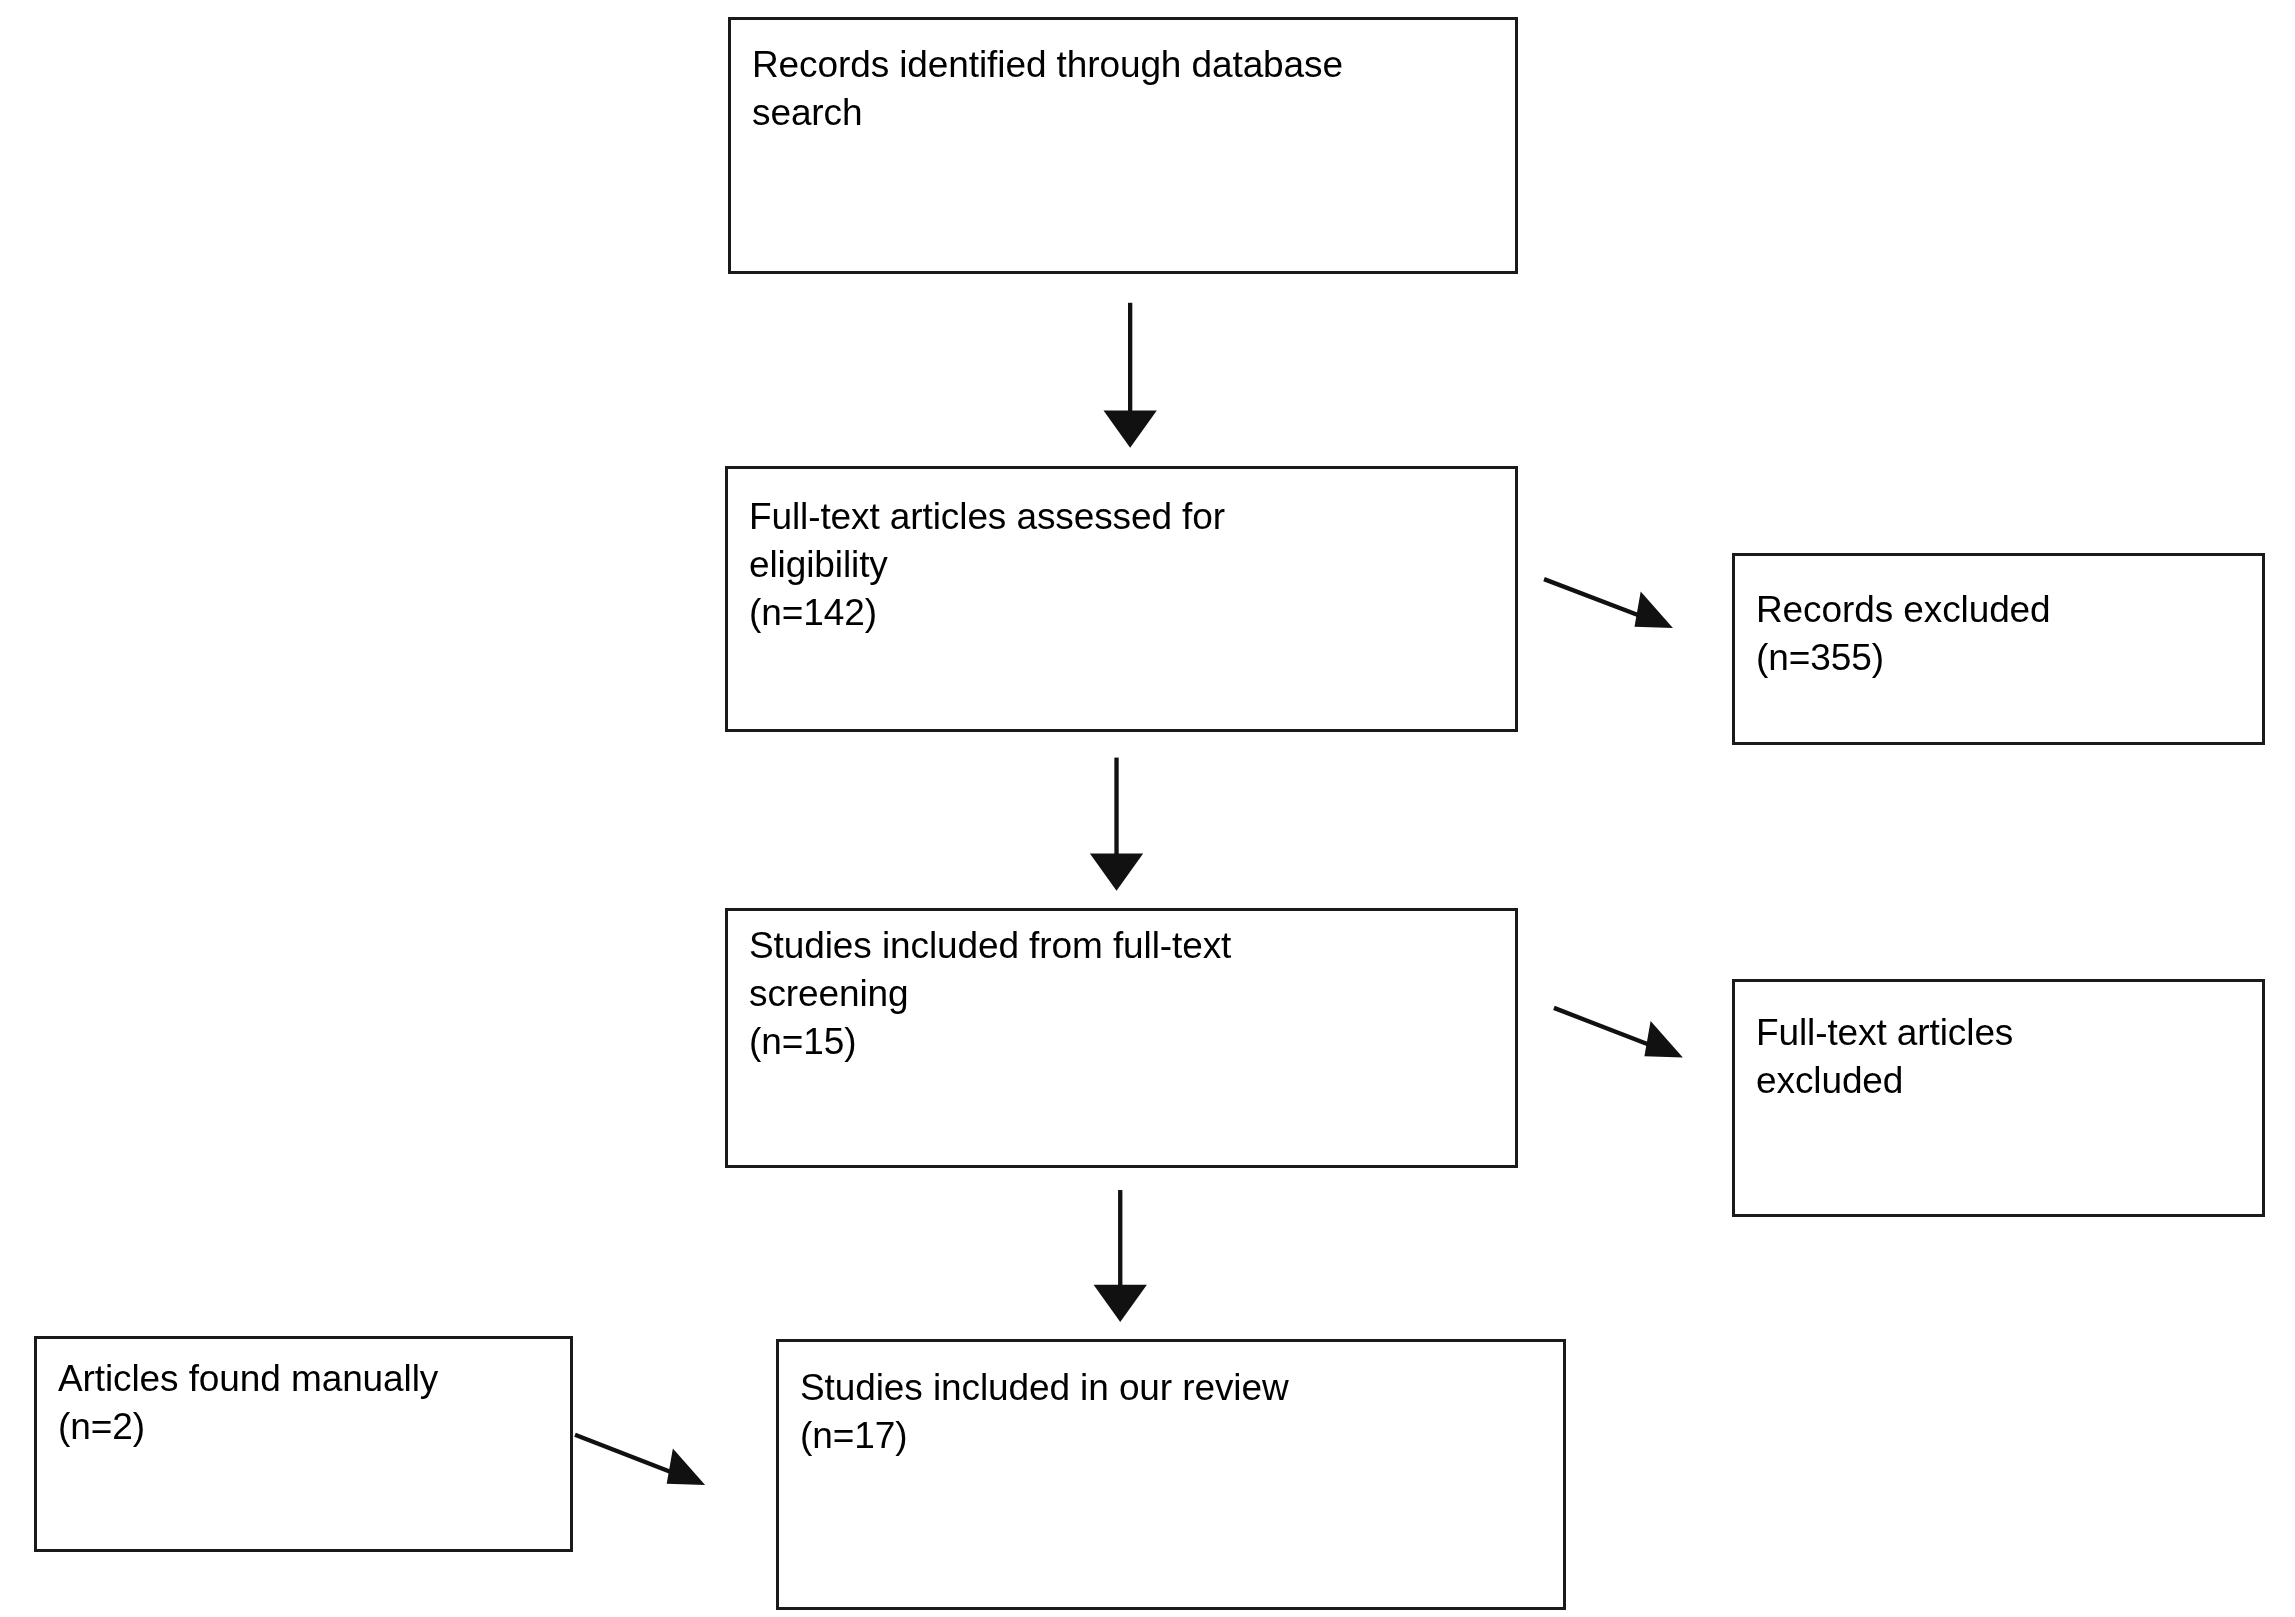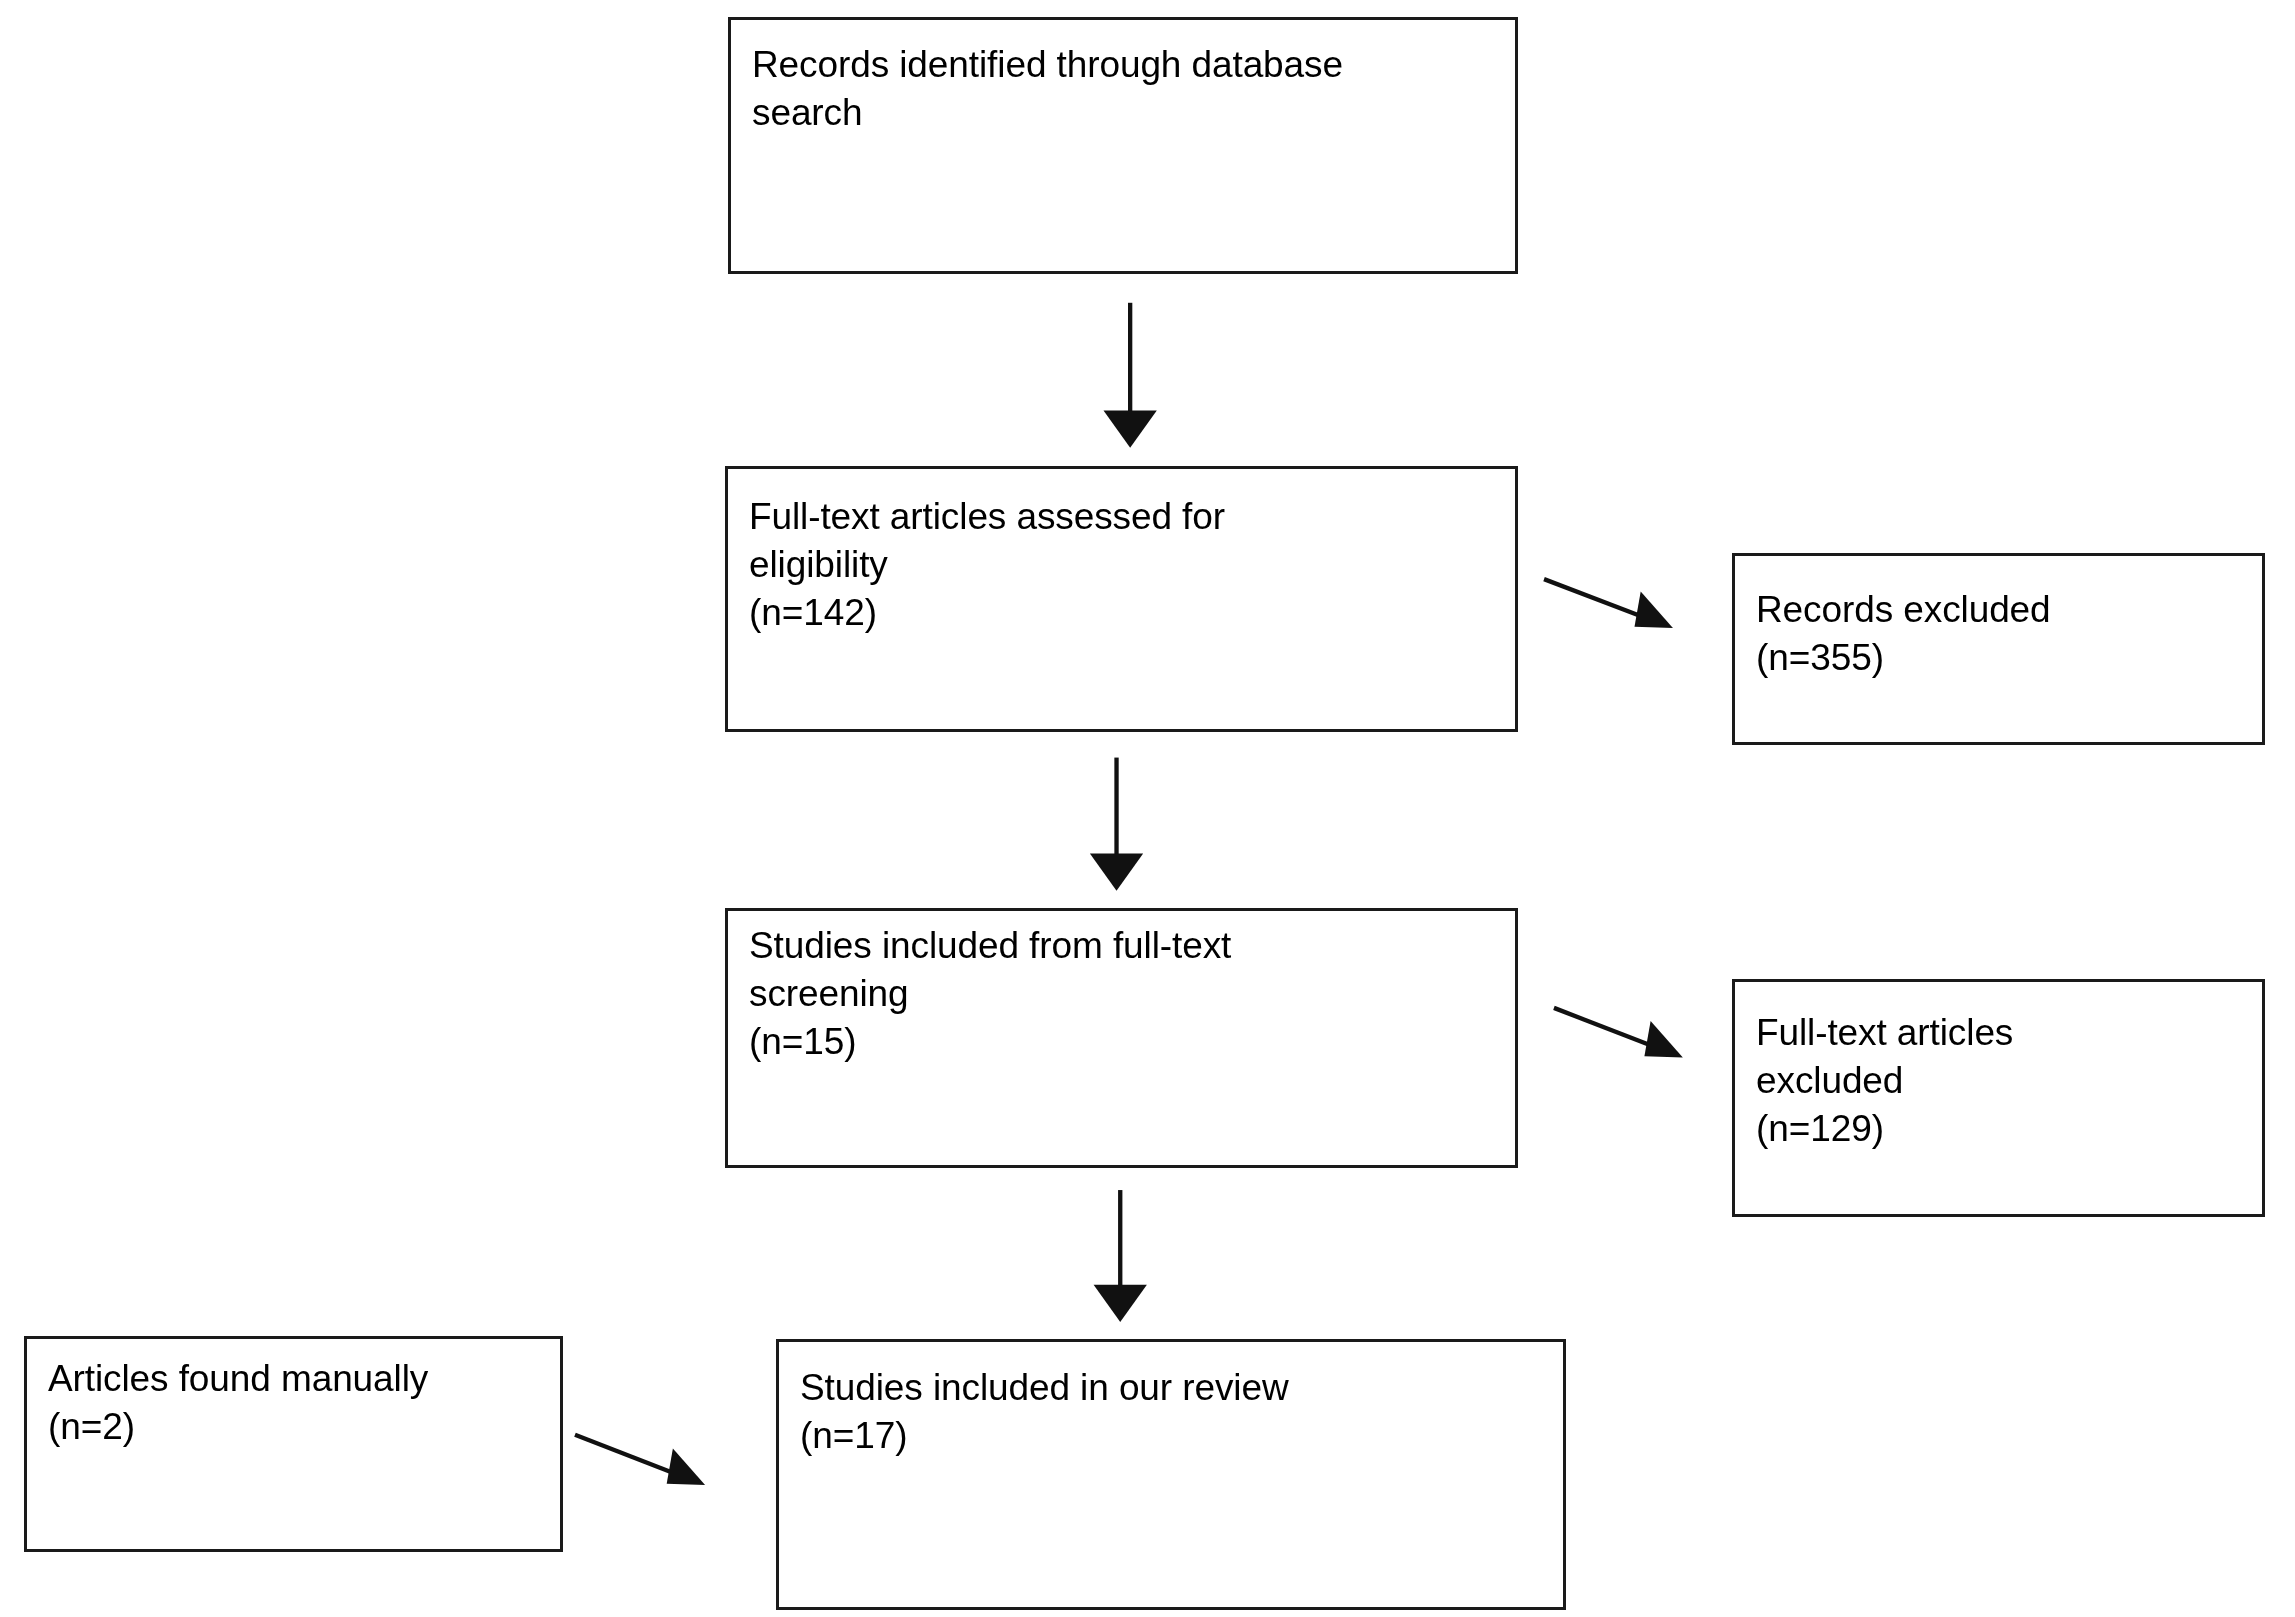--- a/index.html
+++ b/index.html
@@ -48,21 +48,21 @@
 
   #node-records-excluded    { left: 1732px; top: 553px; width: 533px;  height: 192px; }
   #node-records-excluded .lines { padding-top: 30px; }
 
   #node-studies-fulltext    { left: 725px; top: 908px; width: 793px; height: 260px; }
   #node-studies-fulltext .lines { padding-top: 11px; }
 
   #node-fulltext-excluded   { left: 1732px; top: 979px; width: 533px;  height: 238px; }
   #node-fulltext-excluded .lines { padding-top: 27px; }
 
-  #node-manual-articles     { left: 24px;   top: 1336px; width: 539px;  height: 216px; }
+  #node-manual-articles     { left: 34px;   top: 1336px; width: 539px;  height: 216px; }
   #node-manual-articles .lines { padding-top: 16px; }
 
   #node-studies-review      { left: 728px; top: 1339px; width: 790px; height: 271px; margin-left: 48px; }
   #node-studies-review .lines { padding-top: 22px; }
 
   svg.connectors {
     position: absolute;
     left: 0; top: 0;
     width: 2295px;
     height: 1618px;
@@ -138,21 +138,20 @@
       <span class="ln">Studies included from full-text</span>
       <span class="ln">screening</span>
       <span class="ln">(n=15)</span>
     </div>
   </div>
 
   <div class="node" id="node-fulltext-excluded">
     <div class="lines">
       <span class="ln">Full-text articles</span>
       <span class="ln">excluded</span>
-      <span class="ln">(n=129)</span>
     </div>
   </div>
 
   <div class="node" id="node-manual-articles">
     <div class="lines">
       <span class="ln">Articles found manually</span>
       <span class="ln">(n=2)</span>
     </div>
   </div>
 

